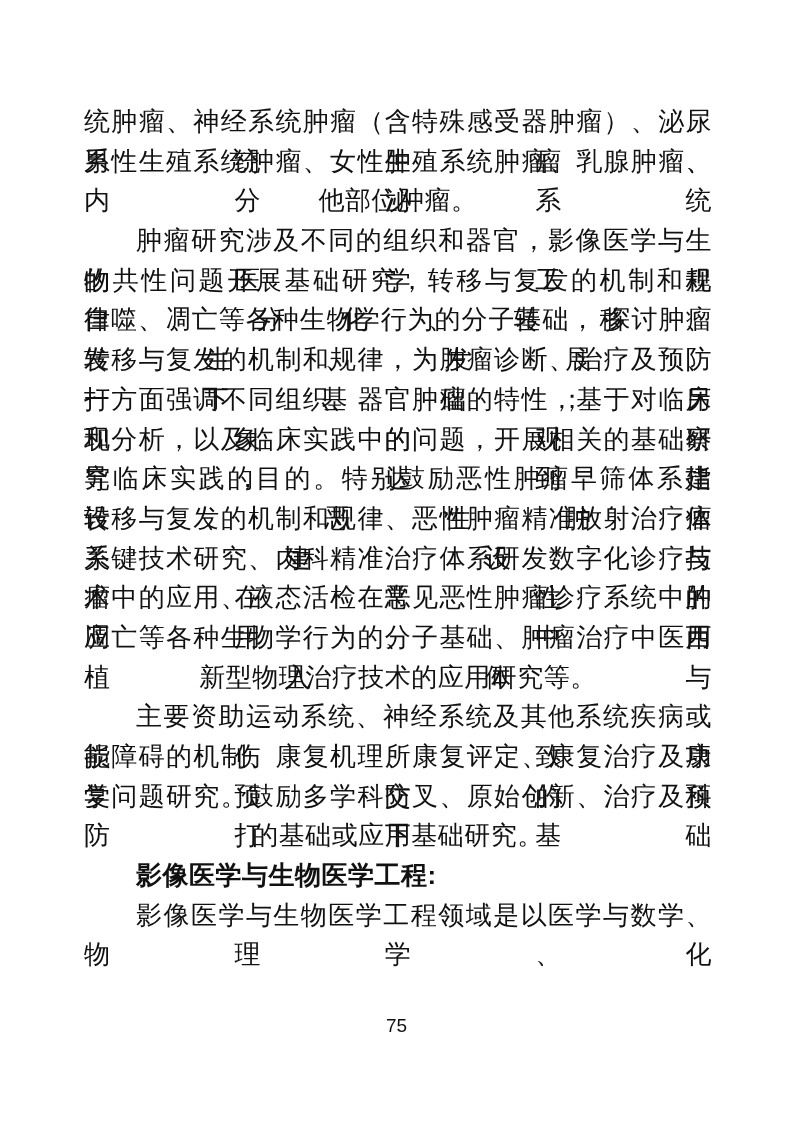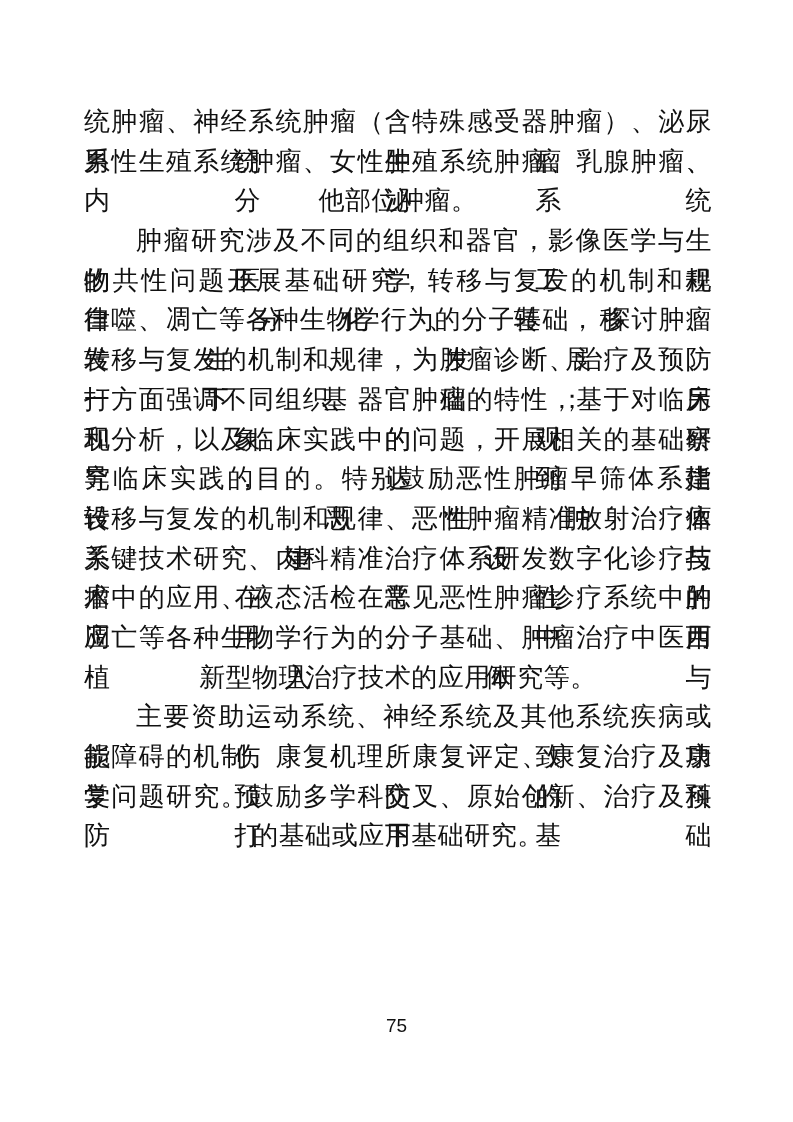--- a/index.html
+++ b/index.html
@@ -78,15 +78,17 @@
       <div class="line justify">导临床实践的目的。特别鼓励恶性肿瘤早筛体系建设、恶性肿瘤</div>
       <div class="line justify">转移与复发的机制和规律、恶性肿瘤精准放射治疗体系建设与</div>
       <div class="line justify">关键技术研究、内科精准治疗体系研发数字化诊疗技术在恶性肿</div>
       <div class="line justify">瘤中的应用、液态活检在常见恶性肿瘤诊疗系统中的应用、中西</div>
       <div class="line justify">凋亡等各种生物学行为的分子基础、肿瘤治疗中医用植入体与</div>
       <div class="line plain">新型物理治疗技术的应用研究等。</div>
       <div class="line justify indent">主要资助运动系统、神经系统及其他系统疾病或损伤所致功</div>
       <div class="line justify">能障碍的机制、康复机理、康复评定、康复治疗及康复预防的科</div>
       <div class="line justify">学问题研究。鼓励多学科交叉、原始创新、治疗及预防打下基础</div>
       <div class="line plain">的基础或应用基础研究。</div>
+      <div class="heading">影像医学与生物医学工程:</div>
+      <div class="line justify indent">影像医学与生物医学工程领域是以医学与数学、物理学、化</div>
     </div>
   <div class="pagenum">75</div>
 </div>
 
 </body></html>

